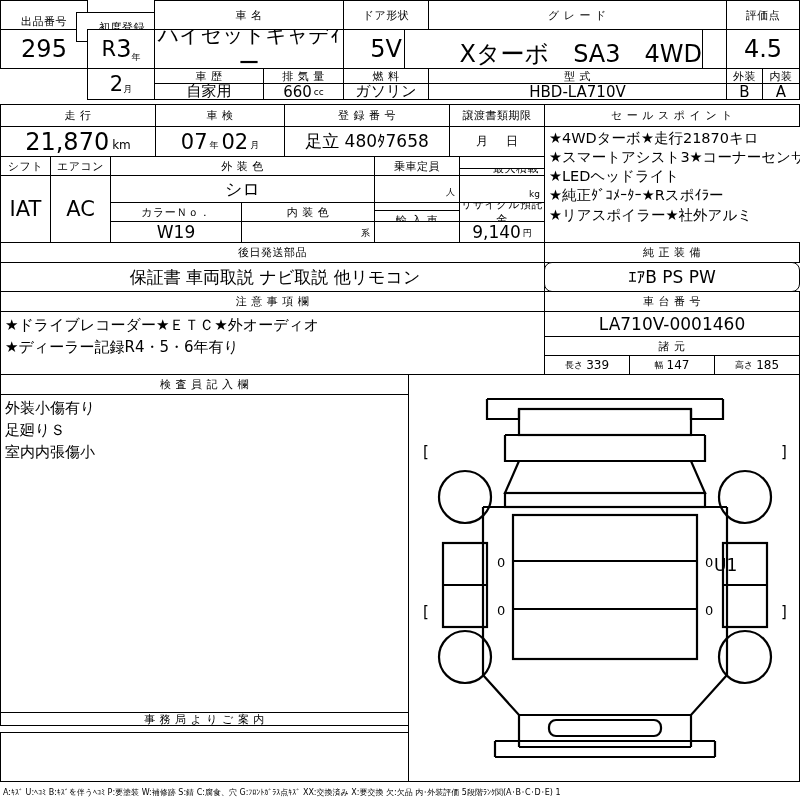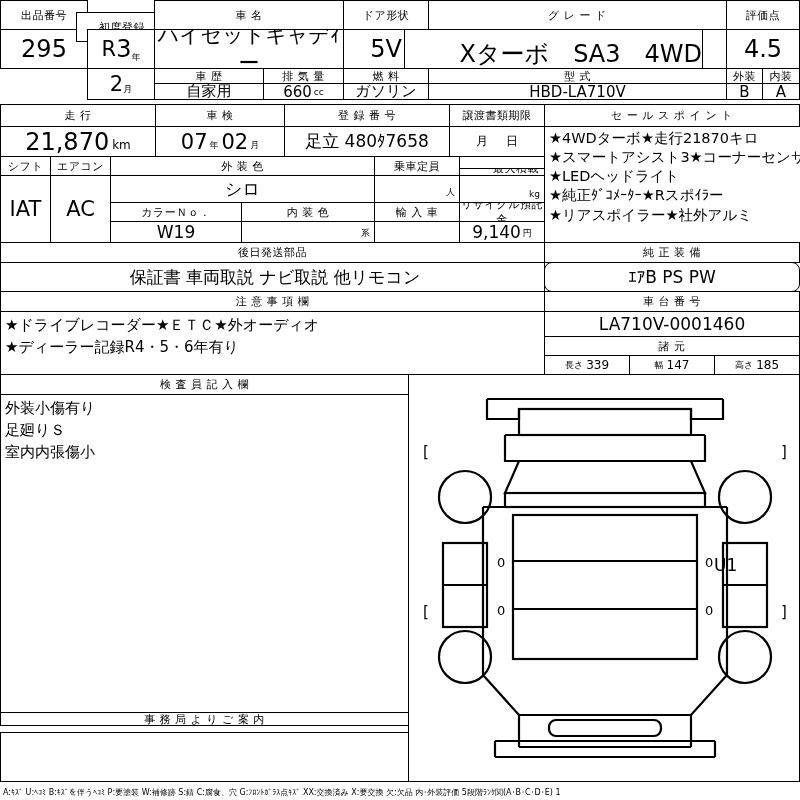--- a/index.html
+++ b/index.html
@@ -32,21 +32,21 @@
   .footer{position:absolute;left:0;bottom:0;width:800px;height:16px;
           font-size:8.5px;display:flex;align-items:center;padding-left:3px;
           white-space:nowrap;letter-spacing:-0.2px;}
   .u1{position:absolute;font-size:17px;}
 </style>
 </head>
 <body>
 
 <div class="sheet">
 
-  <div class="cell col" style="left:0;top:0;width:88px;height:30px;">
+  <div class="cell col" style="left:0;top:0;width:88px;height:30px;justify-content:flex-end;">
     <span class="lbl">出品番号</span>
   </div>
   <div class="cell" style="left:0;top:29px;width:88px;height:40px;">
     <span class="val-xl">295</span>
   </div>
 
   <div class="cell" style="left:76px;top:0;width:92px;height:30px;margin-top:12px;">
     <span class="lbl">初度登録</span>
   </div>
   <div class="cell" style="left:87px;top:29px;width:68px;height:40px;">
@@ -213,21 +213,21 @@
   <div class="cell" style="left:459px;top:168px;width:86px;height:16px;padding-left:28px;">
     <span class="lbl9">最大積載量</span>
   </div>
   <div class="cell" style="left:374px;top:175px;width:86px;height:28px;">
     <span class="sub" style="position:absolute;right:4px;bottom:3px;">人</span>
   </div>
   <div class="cell" style="left:459px;top:175px;width:86px;height:28px;">
     <span class="sub" style="position:absolute;right:4px;bottom:3px;">kg</span>
   </div>
 
-  <div class="cell" style="left:374px;top:202px;width:86px;height:20px;">
+  <div class="cell" style="left:374px;top:210px;width:86px;height:20px;">
     <span class="lbl9">輸 入 車</span>
   </div>
   <div class="cell" style="left:459px;top:202px;width:86px;height:20px;">
     <span class="lbl9">リサイクル預託金</span>
   </div>
   <div class="cell" style="left:374px;top:221px;width:86px;height:22px;"></div>
   <div class="cell" style="left:459px;top:221px;width:86px;height:22px;">
     <span class="val">9,140</span>
     <span class="sub" style="align-self:flex-end;padding-bottom:2px;padding-left:2px;">円</span>
   </div>

